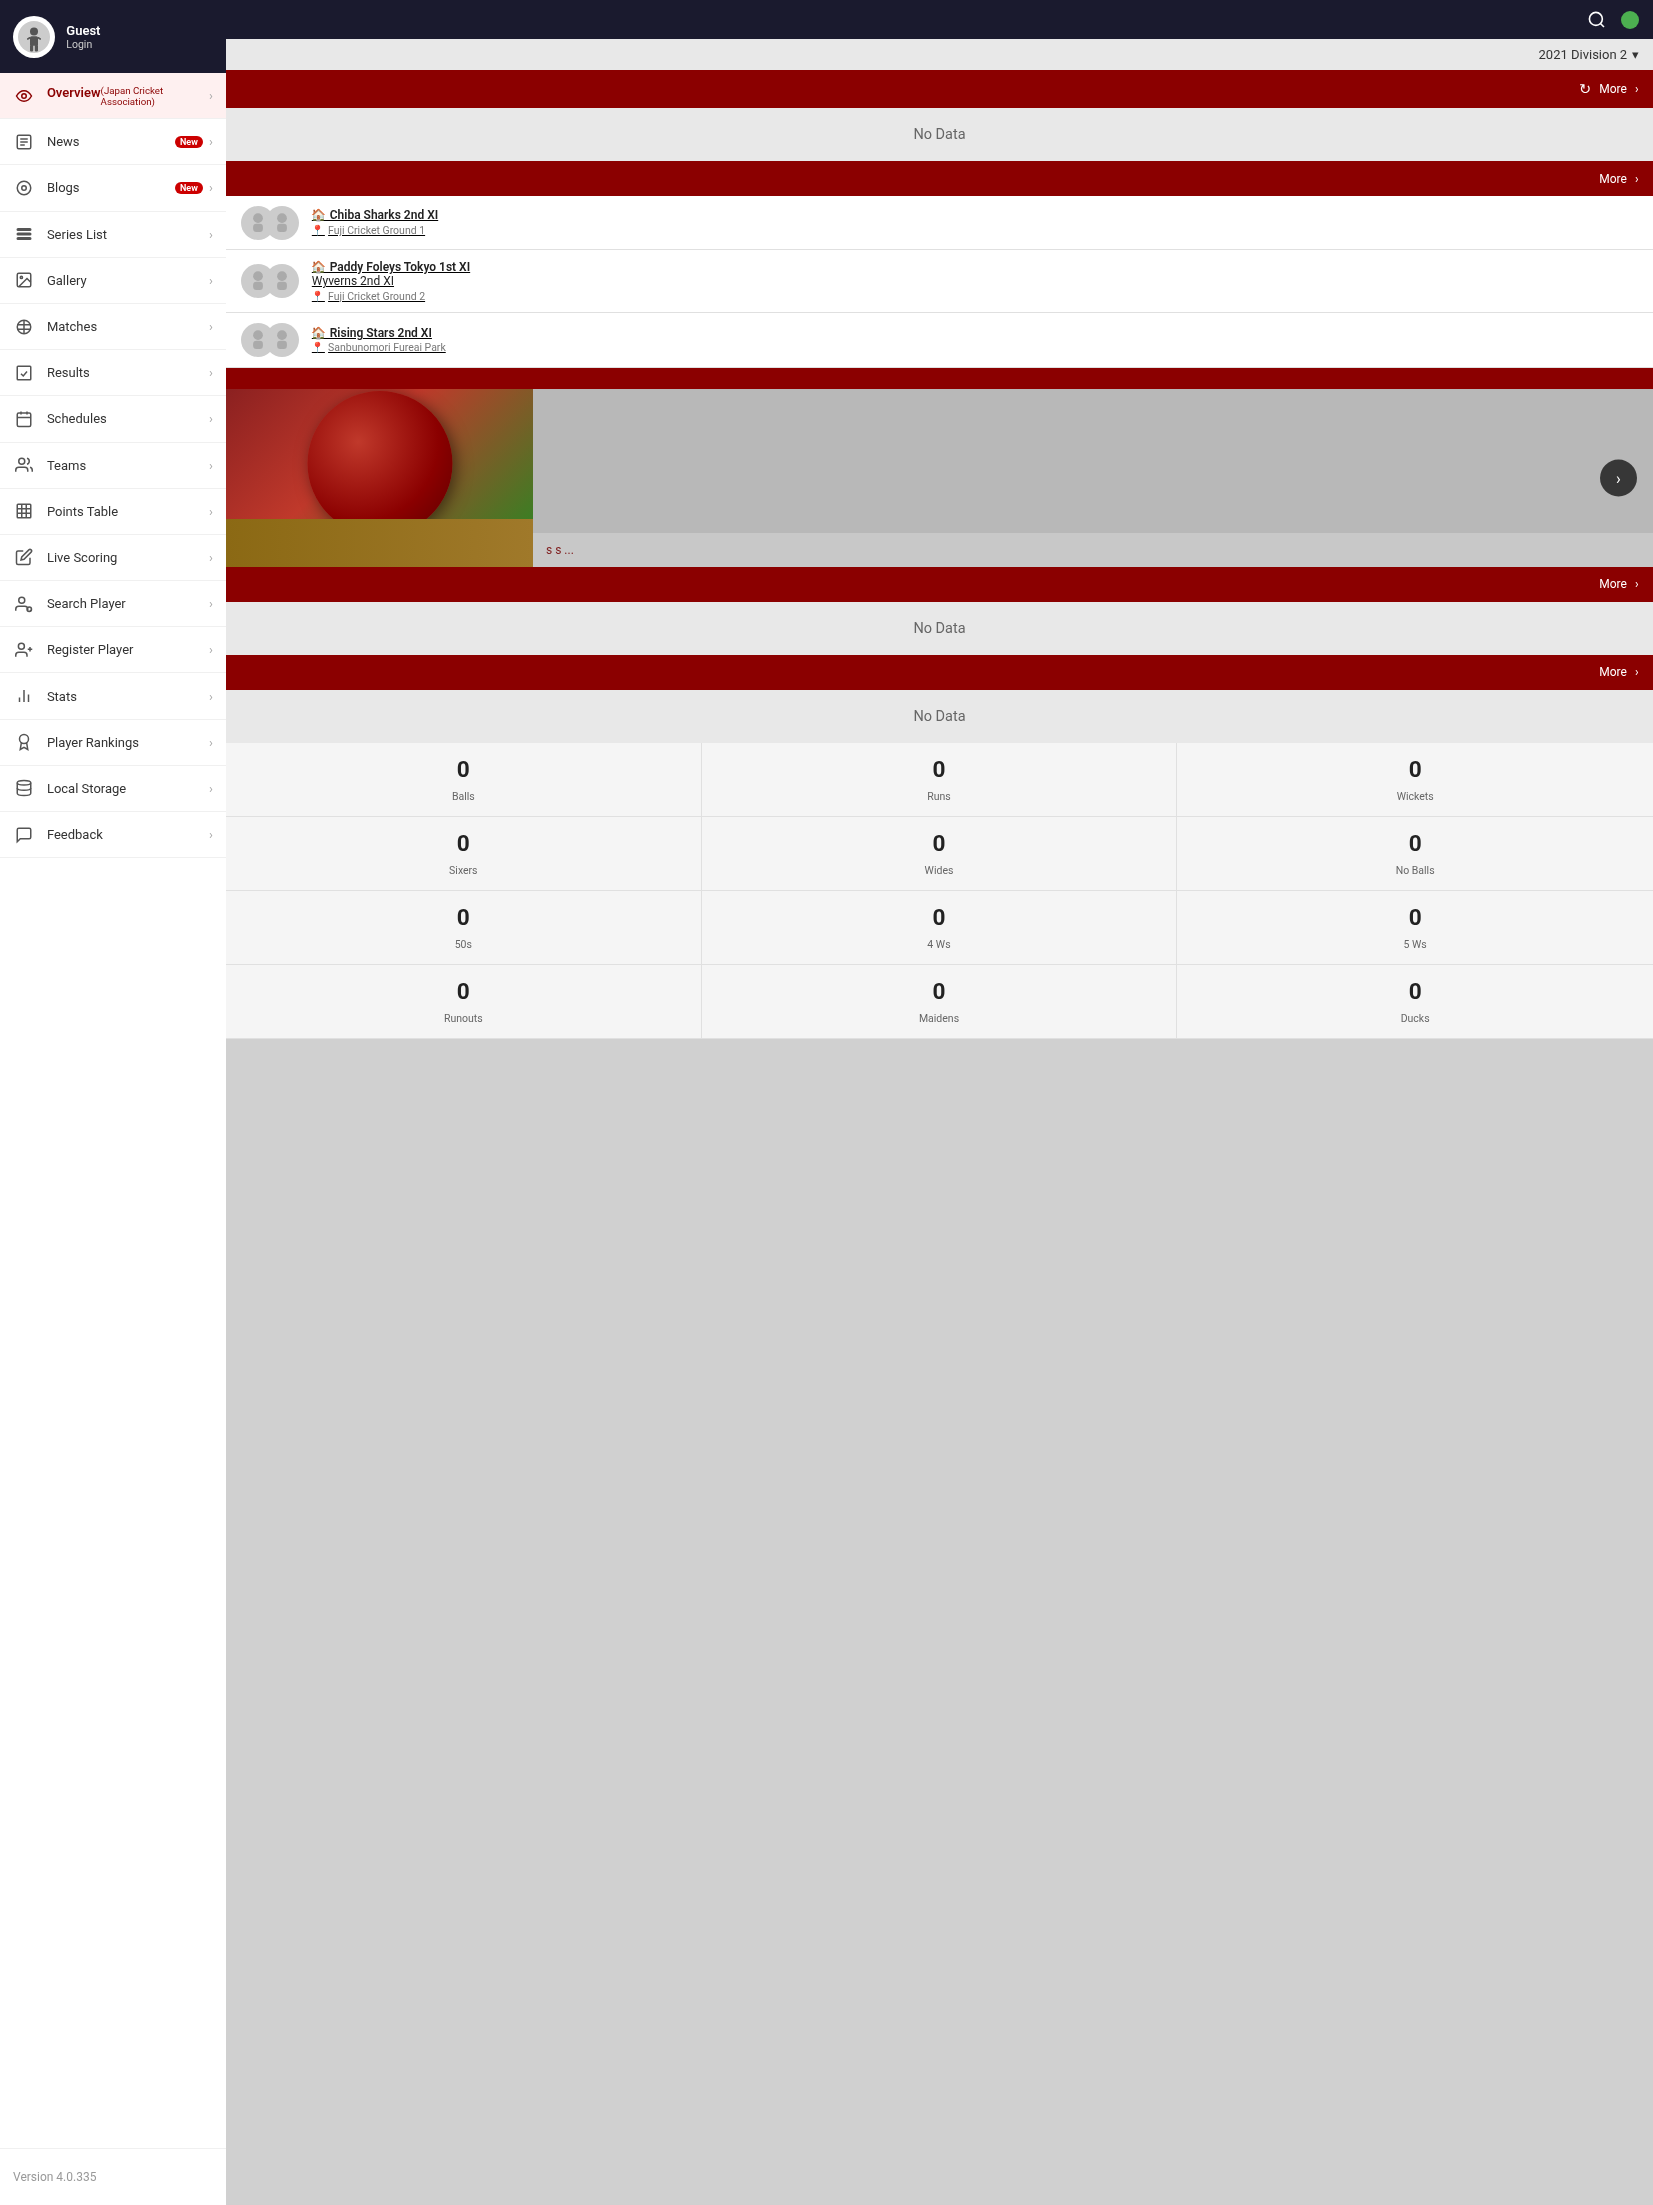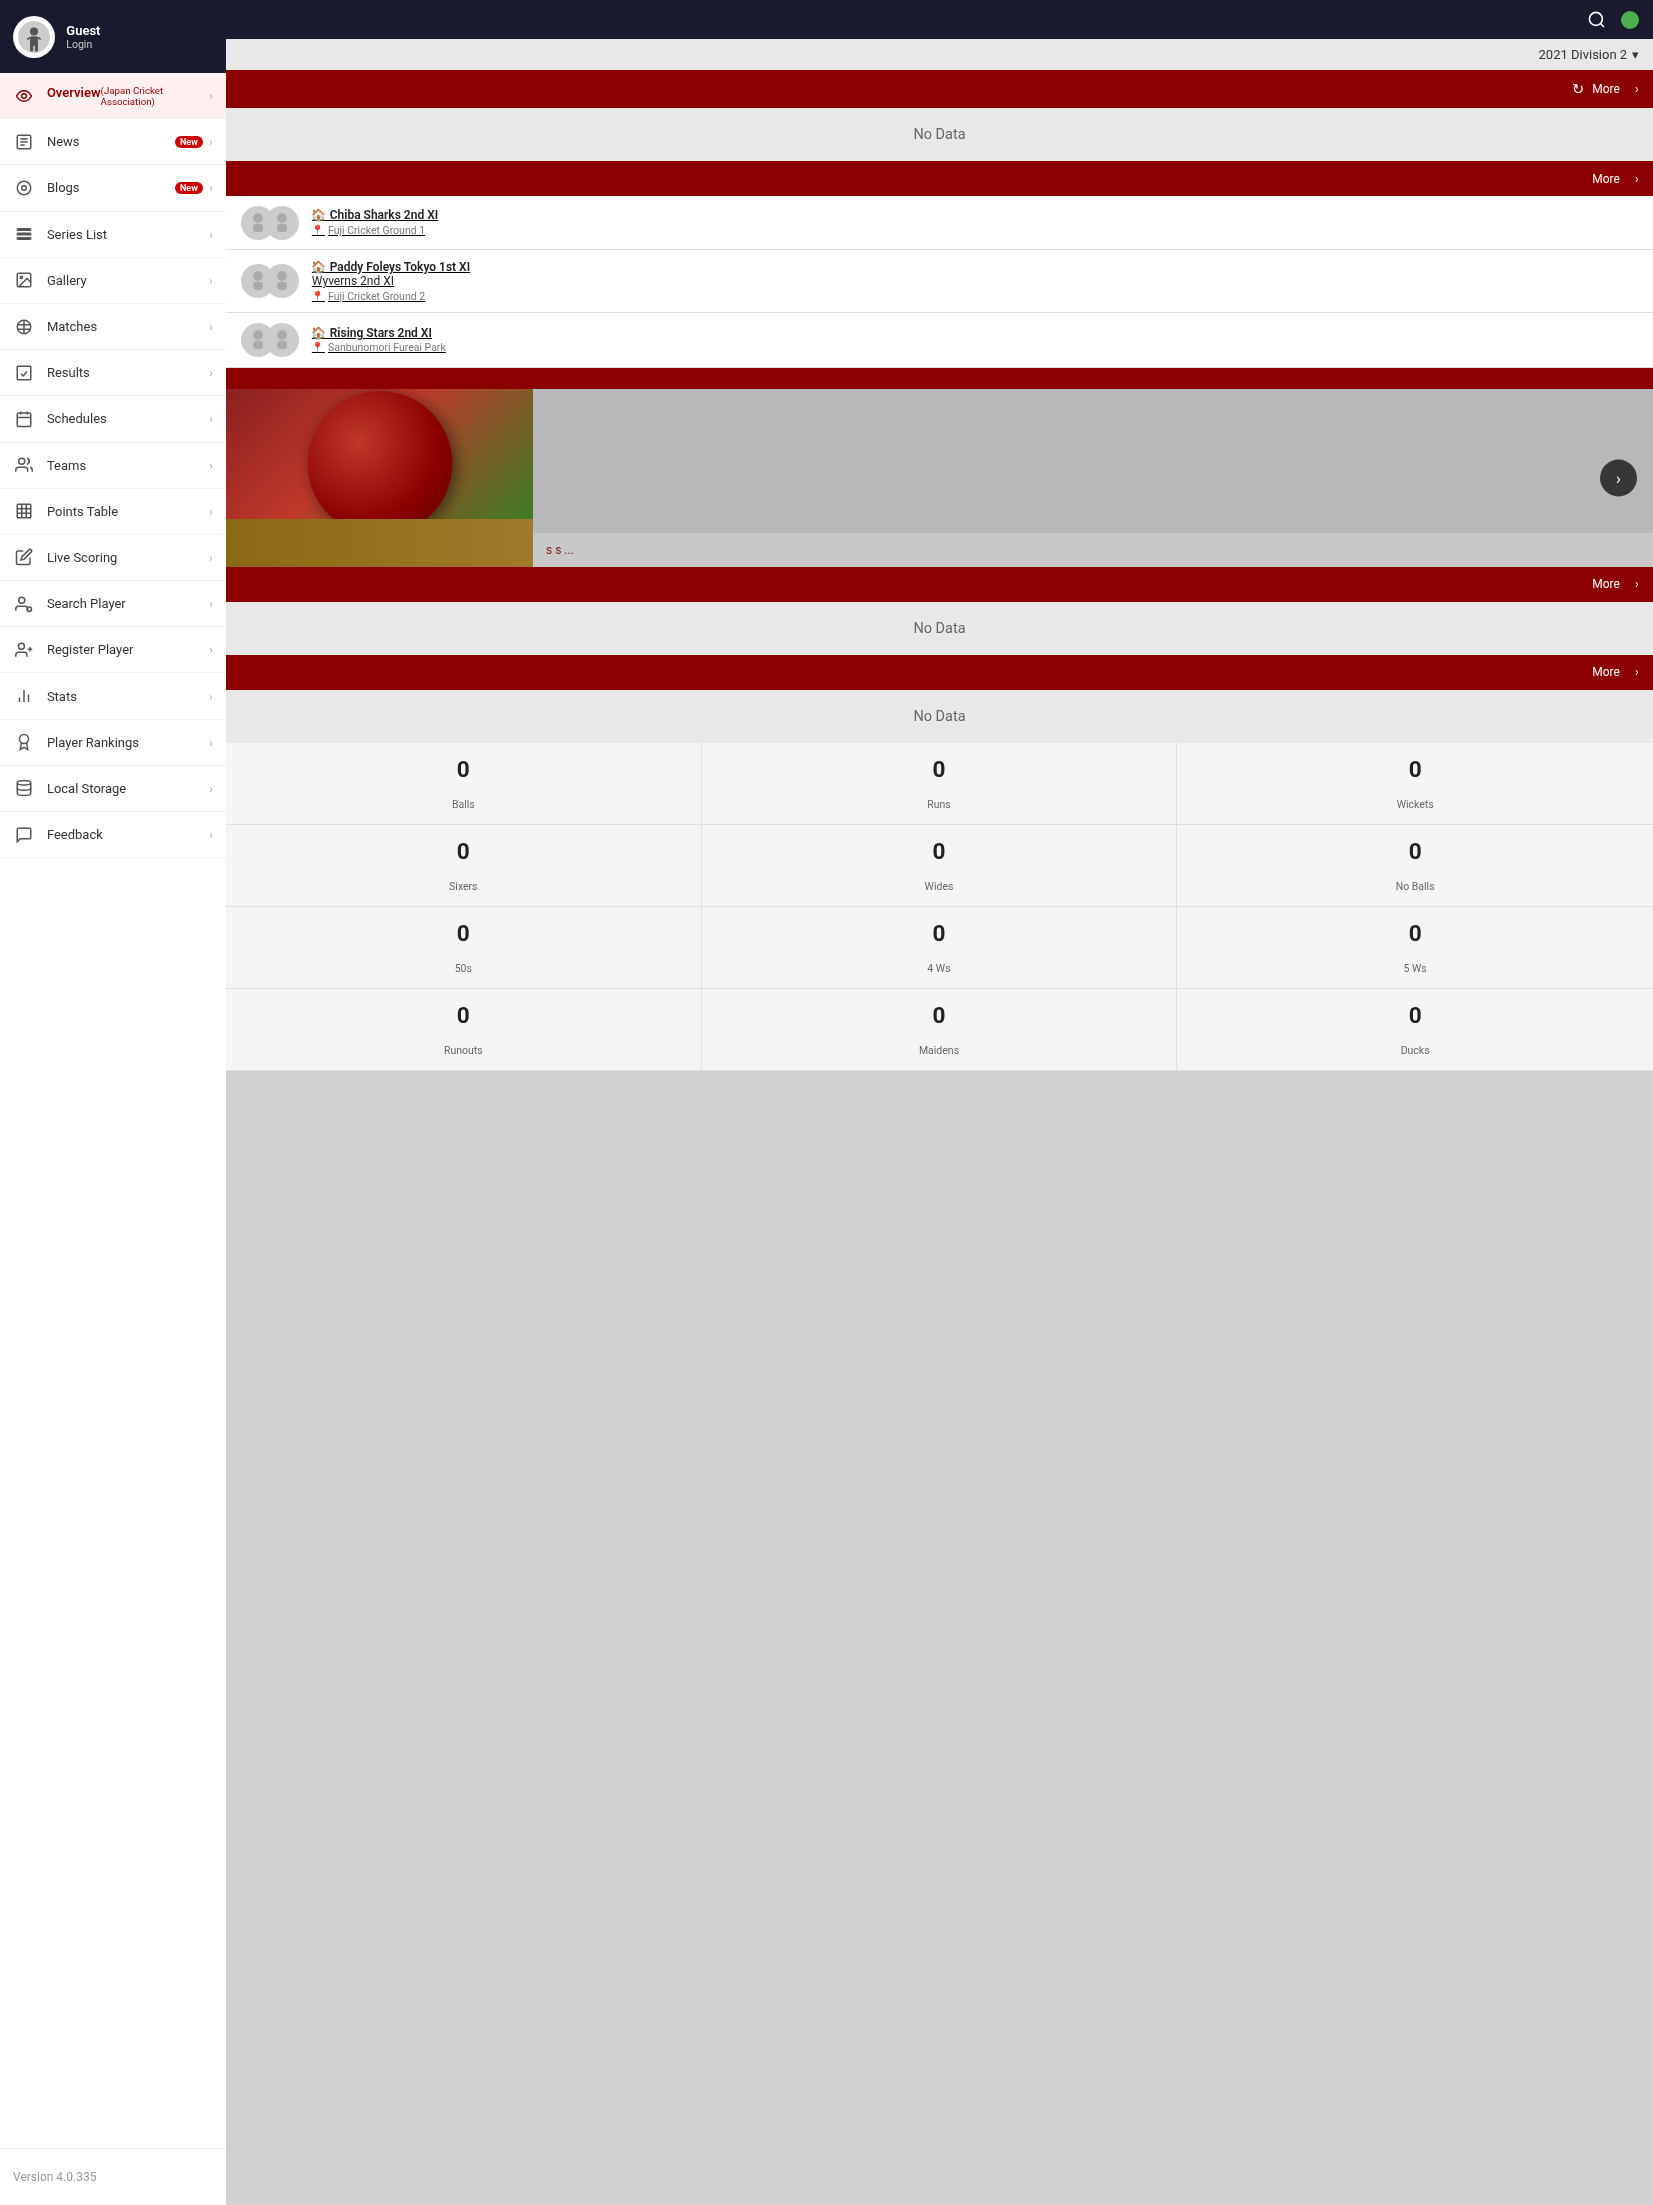--- a/index.html
+++ b/index.html
@@ -127,21 +127,21 @@
     .section { margin-bottom: 0; }
     .section-header {
       background: #8b0000;
       color: #fff;
       padding: 10.5px 14.5px;
       display: flex;
       align-items: center;
       justify-content: flex-end;
     }
     .section-header .more-btn {
-      display: flex; align-items: flex-start; gap: 15px;
+      display: flex; align-items: flex-start; gap: 8px;
       font-size: 12px; color: #fff; cursor: pointer;
     }
 
     
     .no-data {
       background: #e8e8e8;
       text-align: center;
       padding: 18px;
       font-size: 14.5px;
       color: #666;
@@ -230,21 +230,21 @@
       gap: 0;
     }
     .stat-cell {
       display: flex; flex-direction: column; align-items: center;
       padding: 13px 8px;
       border-bottom: 0.8px solid #e0e0e0;
       border-right: 0.8px solid #e0e0e0;
     }
     .stat-cell:nth-child(3n) { border-right: none; }
     .stat-value { font-size: 22.6px; font-weight: 700; color: #222; }
-    .stat-label { font-size: 10.5px; color: #666; margin-top: 15px; text-align: right; }
+    .stat-label { font-size: 10.5px; color: #666; margin-top: 7px; text-align: right; }
 
     
     .refresh-icon { font-size: 14.5px; cursor: pointer; margin-right: 8px; color: #fff; }
   </style>
 </head>
 <body>
 
 <aside class="sidebar">
   <div class="sidebar-header">
     <div class="sidebar-avatar">

